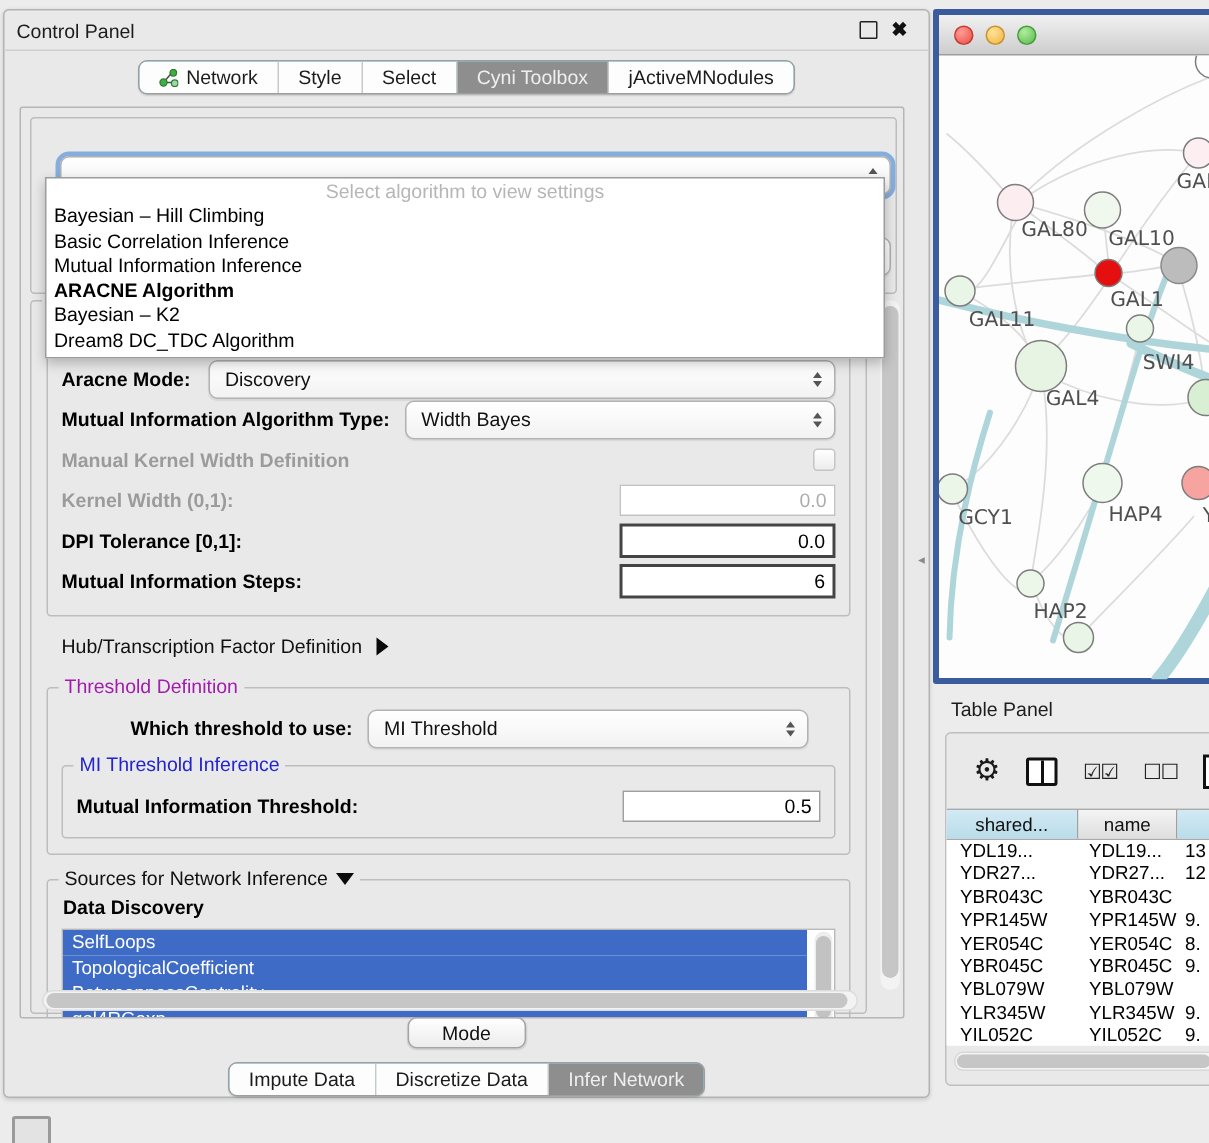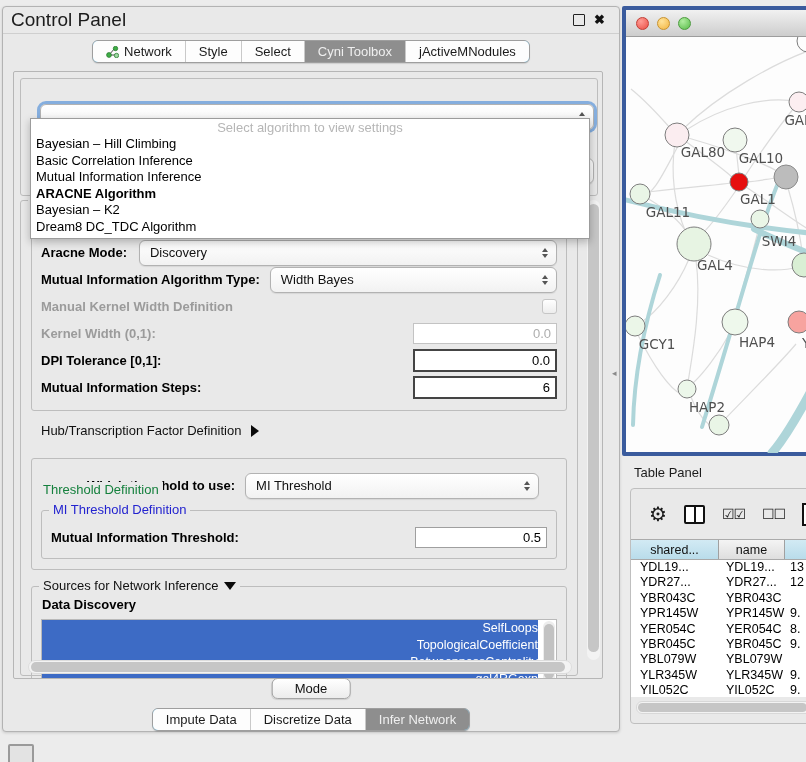--- a/index.html
+++ b/index.html
@@ -10,21 +10,21 @@
     -webkit-font-smoothing:antialiased;
   }
   
   .control-panel{
     position:absolute;left:2px;top:6px;width:616px;height:724px;
     background:#e9e9e9;border:1px solid #b3b3b3;border-radius:4px;
     box-shadow:0 1px 3px rgba(0,0,0,.15);
   }
   .cp-titlebar{position:absolute;left:0;top:0;right:0;height:26px;
     border-bottom:1px solid #cfcfcf;display:flex;align-items:center;}
-  .cp-title{font-size:19px;color:#1c1c1c;padding-left:8px;}
+  .cp-title{font-size:13px;color:#1c1c1c;padding-left:8px;}
   .cp-buttons{margin-left:auto;display:flex;align-items:center;gap:9px;padding-right:14px;}
   .float-icon{width:10px;height:10px;border:1.5px solid #222;border-radius:1px;}
   .close-icon{font-size:13px;font-weight:bold;color:#111;line-height:10px;}
   
   .seg-bar{display:flex;justify-content:center;}
   .cp-tabbar{position:absolute;left:0;right:0;top:33px;}
   .seg{
     display:inline-flex;border:1px solid #9e9e9e;border-radius:6px;overflow:hidden;
     background:#7dd3fc;box-shadow:0 1px 1px rgba(0,0,0,.12);
   }
@@ -39,21 +39,21 @@
   .pane{
     position:absolute;left:10px;top:64px;width:588px;height:606px;
     border:1px solid #b6b6b6;background:#e9e9e9;overflow:hidden;border-radius:2px;
   }
   .groupbox{position:relative;border:1px solid #bdbdbd;border-radius:3px;}
   .groupbox > .gb-title{
     position:absolute;top:-9px;left:7px;background:#e9e9e9;padding:0 4px;
     font-size:13px;color:#111;white-space:nowrap;display:flex;align-items:center;gap:5px;
   }
   .gb-title.blue{color:#2323cf;}
-  .gb-title.green{color:#15803d;margin-top:32px;}
+  .gb-title.green{color:#a21caf;}
   
   .combo{
     position:relative;height:24px;background:linear-gradient(#ffffff,#f2f2f2);
     border:1px solid #b2b2b2;border-radius:6px;display:flex;align-items:center;
     box-shadow:0 1px 1px rgba(0,0,0,.08);
   }
   .combo .combo-text{font-size:13px;color:#111;padding-left:10px;flex:1;overflow:hidden;white-space:nowrap;}
   .stepper{width:18px;display:flex;flex-direction:column;align-items:center;gap:2px;padding-right:2px;}
   .stepper .up{width:0;height:0;border-left:3.5px solid transparent;border-right:3.5px solid transparent;border-bottom:4.5px solid #555;}
   .stepper .dn{width:0;height:0;border-left:3.5px solid transparent;border-right:3.5px solid transparent;border-top:4.5px solid #555;}
@@ -66,21 +66,21 @@
     height:19px;background:#fff;font-size:13px;color:#000;text-align:right;
     padding:0 5px;display:flex;align-items:center;justify-content:flex-end;
   }
   .field.dark{border:2px solid #444;width:130px;}
   .field.disabled{border:1px solid #c3c3c3;color:#adadad;width:132px;}
   .checkbox{width:13px;height:13px;border:1px solid #c6c6c6;border-radius:3px;background:linear-gradient(#ffffff,#ededed);}
   .tri-right{width:0;height:0;border-top:6px solid transparent;border-bottom:6px solid transparent;border-left:8px solid #0a0a0a;display:inline-block;}
   .tri-down{width:0;height:0;border-left:6px solid transparent;border-right:6px solid transparent;border-top:8px solid #0a0a0a;display:inline-block;}
   
   .attr-list{position:relative;background:#fff;border:1px solid #b9b9b9;height:70px;overflow:hidden;}
-  .attr-item{height:17px;line-height:17px;font-size:12.5px;color:#fff;background:#3d6bc5;padding-left:6px;margin-right:18px;text-align:right;}
+  .attr-item{height:17px;line-height:17px;font-size:12.5px;color:#fff;background:#3d6bc5;padding-left:6px;margin-right:18px;}
   .list-vscroll{position:absolute;top:1px;bottom:1px;right:1px;width:12px;background:#ededed;border-radius:6px;}
   .list-vscroll .thumb{position:absolute;left:1px;right:1px;top:3px;height:55px;background:#c2c2c2;border-radius:5px;}
   
   .pane-vscroll{position:absolute;right:2px;top:128px;bottom:18px;width:13px;background:#f3f3f3;border-radius:7px;}
   .pane-vscroll .thumb{position:absolute;left:1px;right:1px;top:4px;bottom:8px;background:#c6c6c6;border-radius:6px;}
   .pane-hscroll{position:absolute;left:14px;right:30px;bottom:4px;height:12px;background:#f3f3f3;border:1px solid #dcdcdc;border-radius:7px;}
   .pane-hscroll .thumb{position:absolute;top:1px;bottom:1px;left:2px;right:6px;background:#c6c6c6;border-radius:6px;}
   
   .dropdown{
     position:absolute;left:16px;top:46px;width:558px;height:119px;z-index:30;
@@ -259,21 +259,21 @@
             <span class="lbl" style="margin-left:46px;">Which threshold to use:</span>
             <div class="combo" style="width:292px;margin-left:10px;">
               <span class="combo-text">MI Threshold</span>
               <span class="stepper">
                   <span class="up"></span>
                   <span class="dn"></span>
                 </span>
             </div>
           </div>
           <div class="groupbox" style="margin-top:12px;padding:14px 9px 8px 9px;">
-            <span class="gb-title blue">MI Threshold Definition</span>
+            <span class="gb-title blue">MI Threshold Inference</span>
             <div class="row" style="margin-bottom:0;">
               <span class="lbl">Mutual Information Threshold:</span>
               <span class="spacer"></span>
               <span class="field" style="border:1px solid #9f9f9f;width:120px;">0.5</span>
             </div>
           </div>
         </div>
 
         <div class="groupbox" style="margin-top:16px;padding:10px 9px 8px 9px;height:96px;">
           <span class="gb-title">

